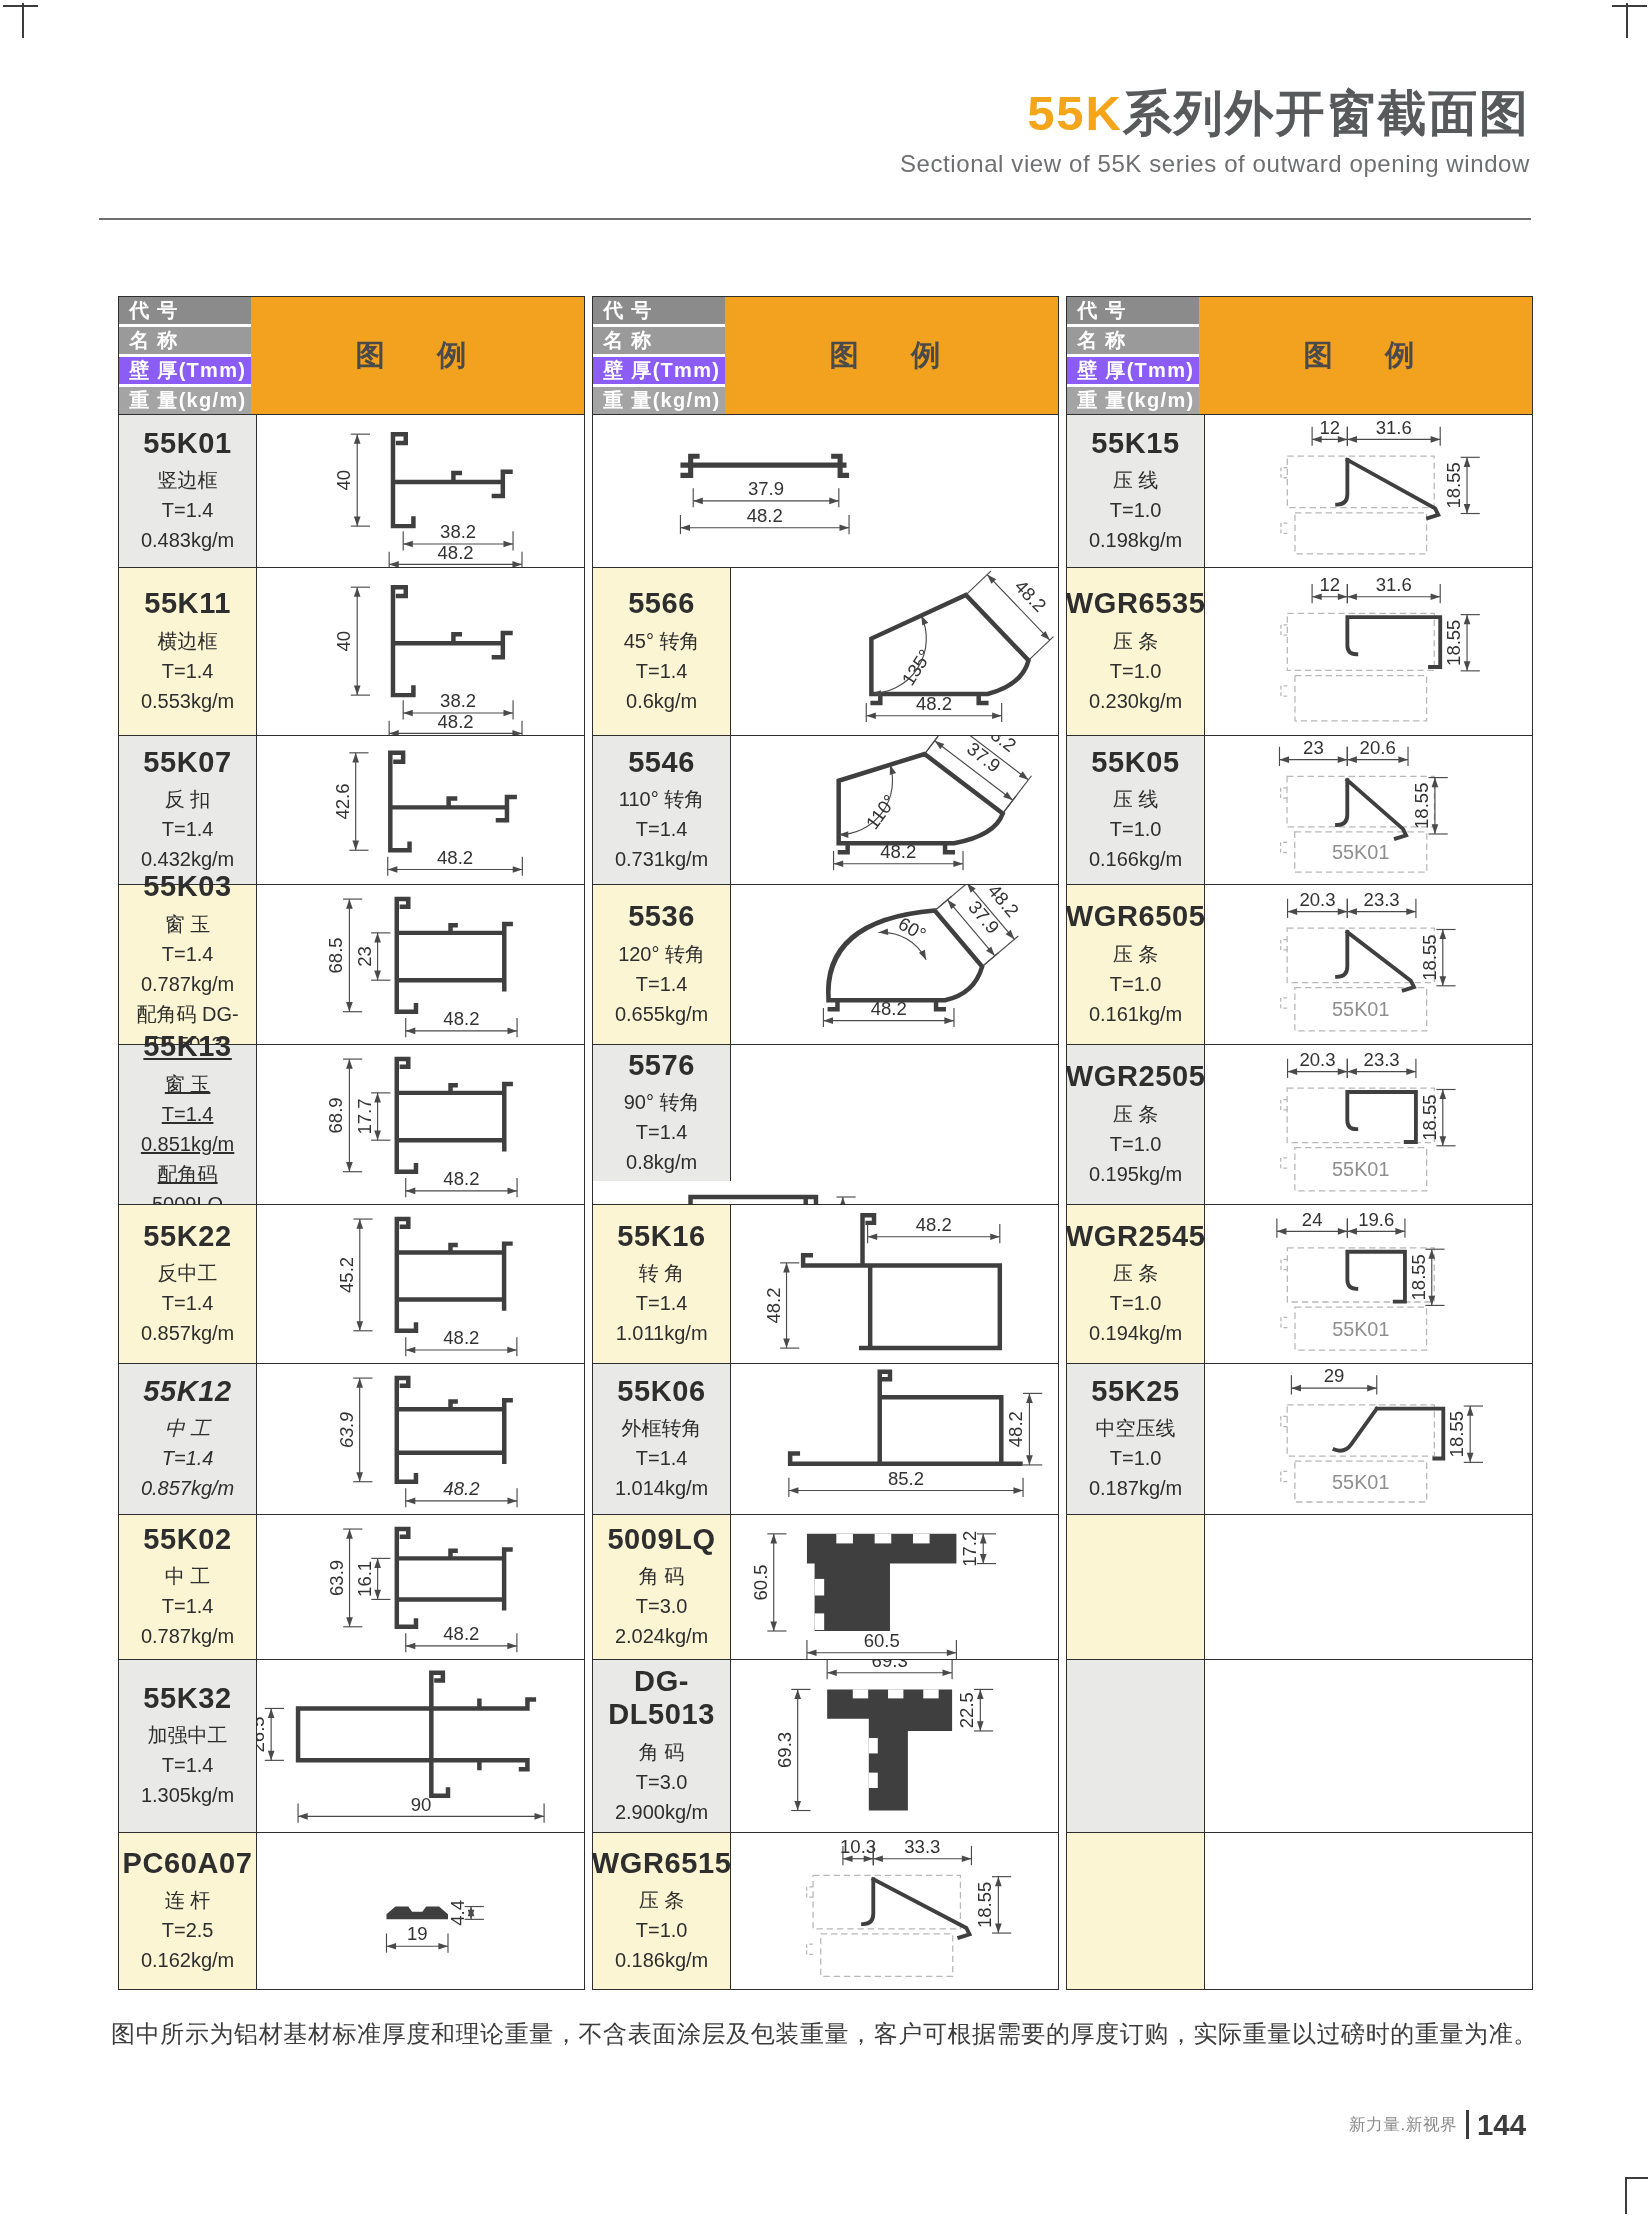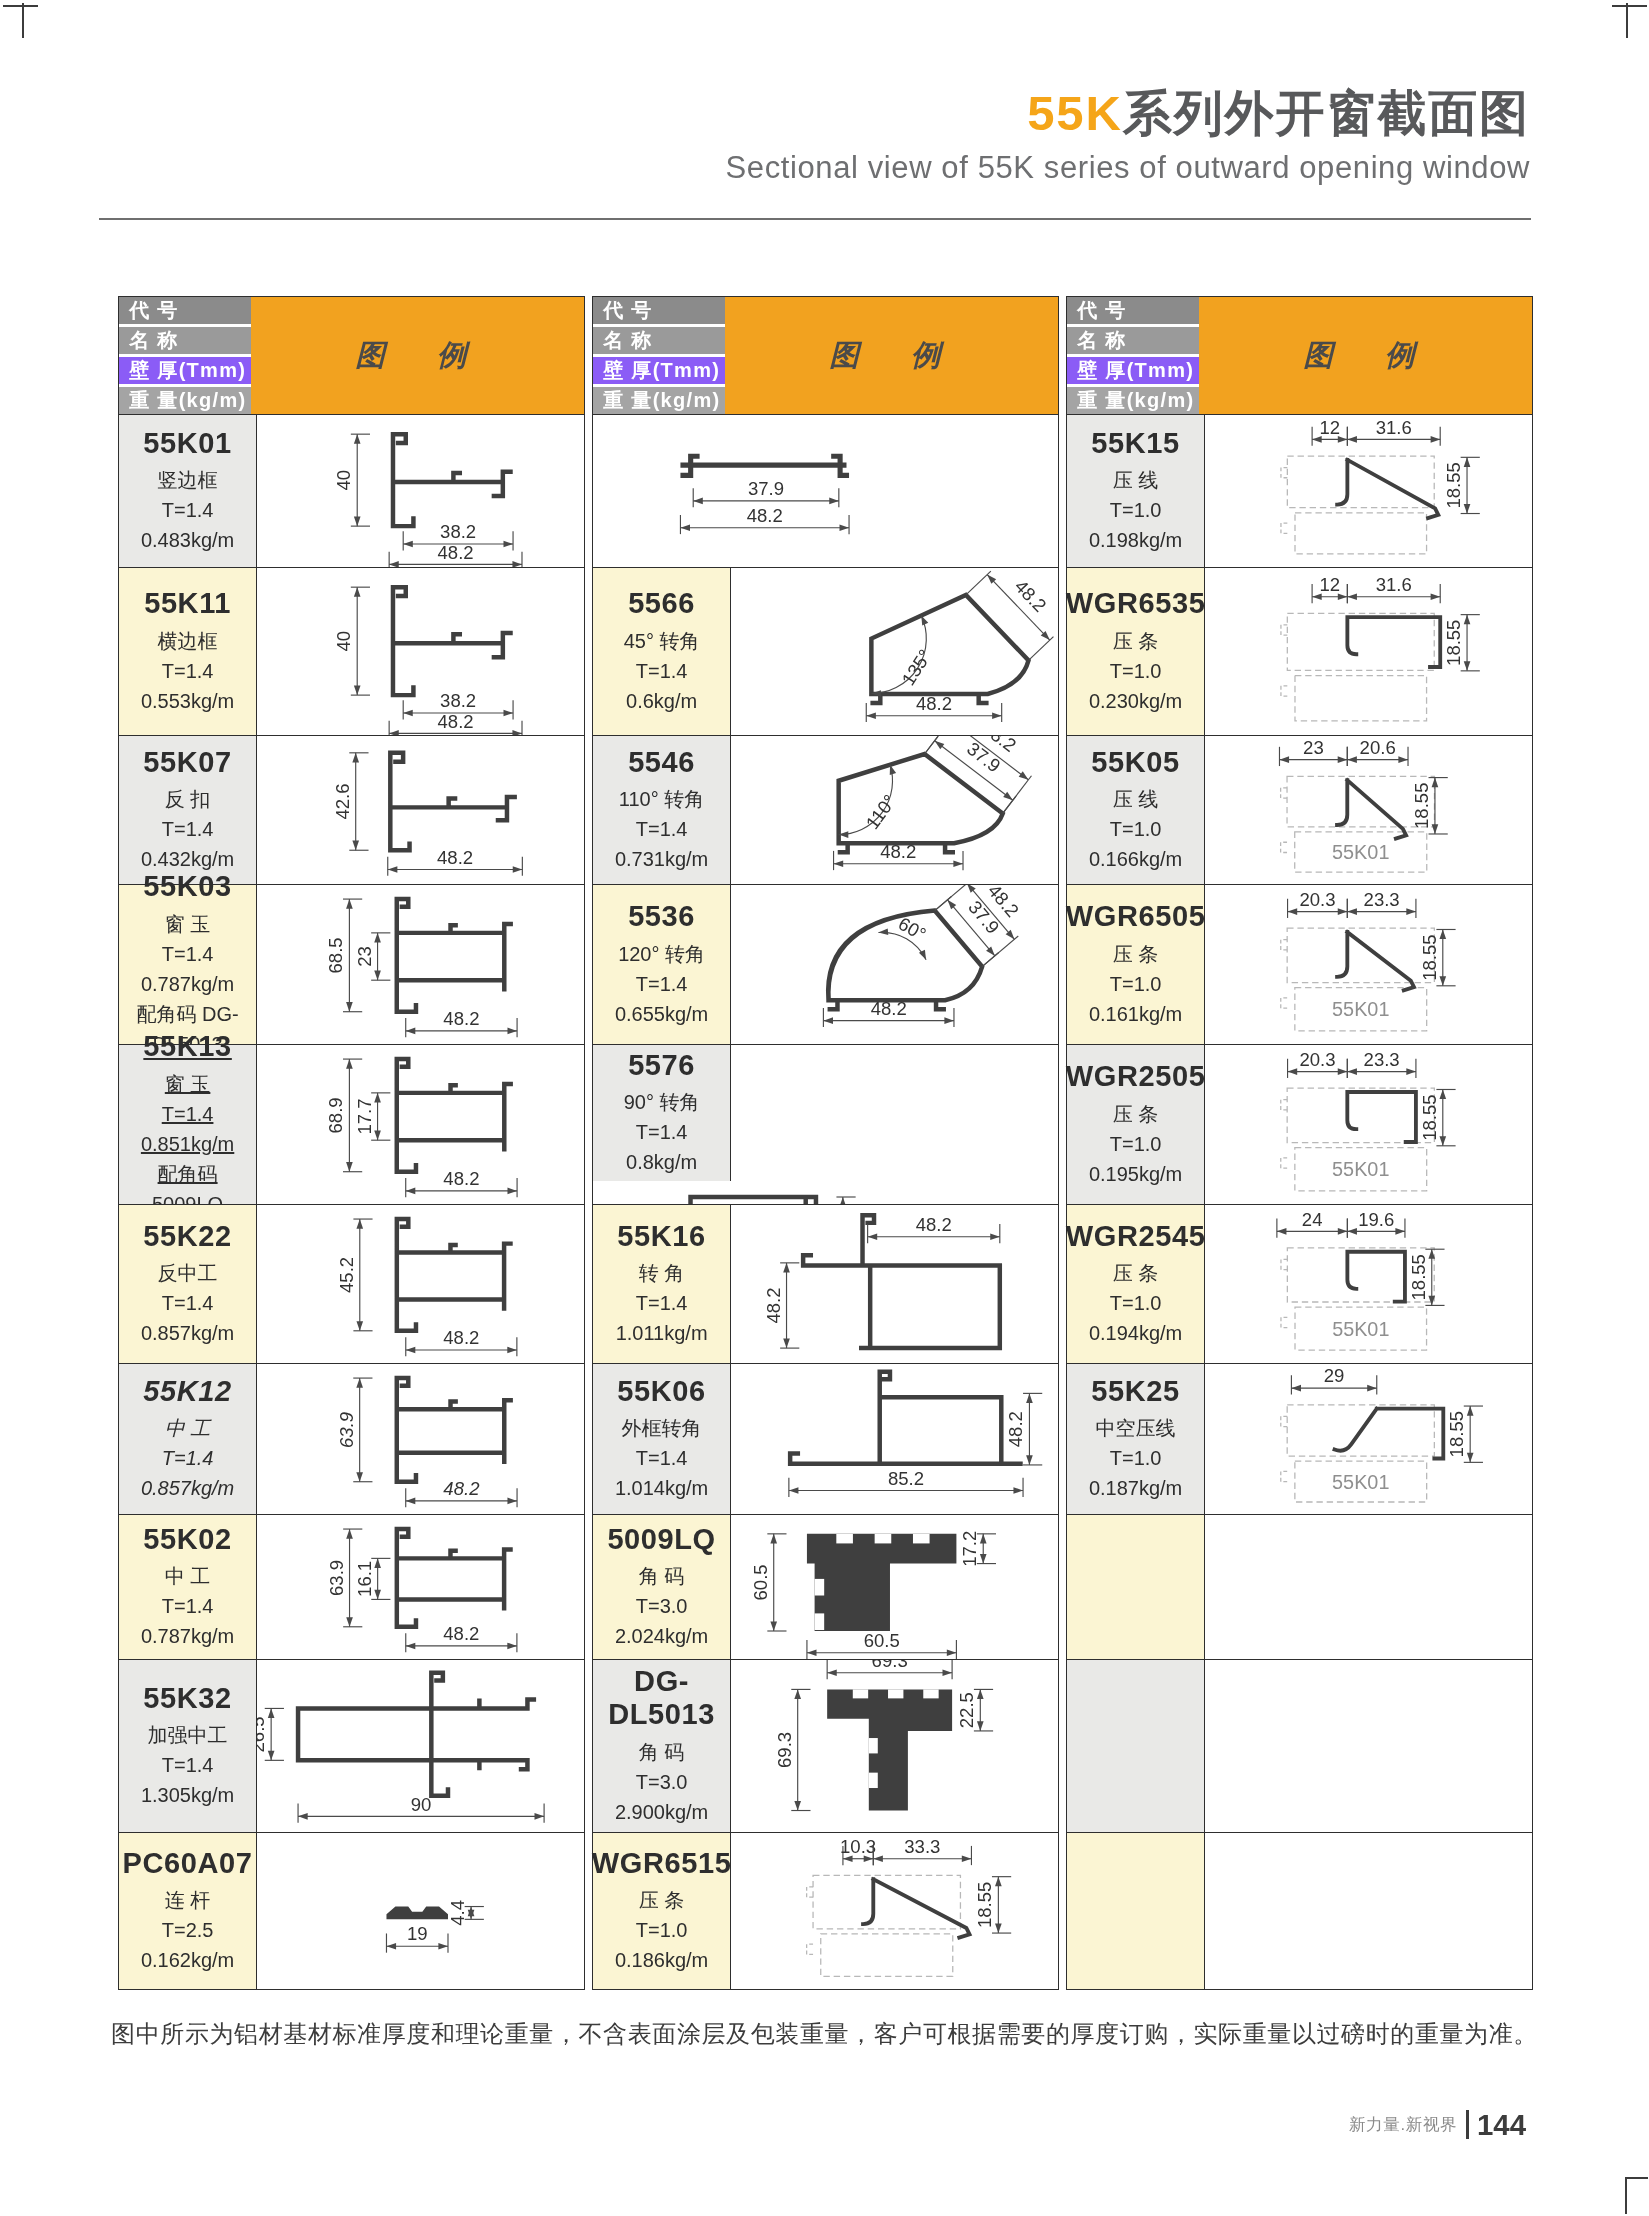--- a/index.html
+++ b/index.html
@@ -4,32 +4,32 @@
 <style>
   html,body{margin:0;padding:0;background:#fff;}
   .page{position:relative;width:1649px;height:2216px;background:#ffffff;overflow:hidden;
         font-family:"Liberation Sans",sans-serif;color:#2e2e2e;}
   
   .cmark{position:absolute;background:#3c3c3c;}
   
   .pheader{position:absolute;top:88px;right:119px;text-align:right;}
   .ptitle{margin:0;font-size:49px;font-weight:bold;letter-spacing:1.9px;color:#58595b;line-height:1.05;}
   .ptitle .hl{color:#F5A519;}
-  .psub{margin-top:10.2px;font-size:31px;color:#6e6f71;letter-spacing:0.6px;}
+  .psub{margin-top:10.2px;font-size:24px;color:#6e6f71;letter-spacing:0.6px;}
   .hrule{position:absolute;top:218px;left:99px;width:1432px;height:1.9px;background:#6f6f6f;}
   
   .ptable{position:absolute;top:296px;width:465px;border:1.3px solid #2e2e2e;background:#fff;}
   .thead{height:117px;display:flex;gap:0;background:#fff;}
   .hbands{width:132px;display:flex;flex-direction:column;gap:2.6px;}
   .hband{flex:1;color:#fff;font-weight:bold;font-size:20px;display:flex;align-items:center;
          padding-left:10.2px;letter-spacing:1.3px;}
   .hband0{background:#8b8b8b;} .hband1{background:#9a9a9a;}
   .hband2{background:#8b5cf6;} .hband3{background:#a4a4a4;}
   .hlegend{flex:1;background:#F2A21F;color:#4a4a4a;font-size:29.4px;font-weight:bold;
-           display:flex;align-items:center;justify-content:center;letter-spacing:22px;padding-left:9px;font-style:italic;}
+           display:flex;align-items:center;justify-content:center;letter-spacing:22px;padding-left:9px;}
   .trows{border-top:1.3px solid #2e2e2e;}
   .prow{display:flex;border-top:1.3px solid #2e2e2e;box-sizing:border-box;}
   .prow:first-child{border-top:none;}
   .plabel{width:132px;border-right:1.3px solid #2e2e2e;display:flex;flex-direction:column;
           justify-content:center;align-items:center;text-align:center;padding:3.8px 2.6px;box-sizing:content-box;}
   .tone-gray{background:#E9E9E7;} .tone-yellow{background:#FBF5D3;}
   .pcode{font-size:29px;font-weight:bold;color:#2e2e2e;line-height:1.15;margin-bottom:5.1px;letter-spacing:0.6px;}
   .pline{font-size:20px;color:#2e2e2e;line-height:1.5;}
   .pdiagram{flex:1;background:#ffffff;position:relative;overflow:hidden;}
   .pdiagram svg{display:block;}

